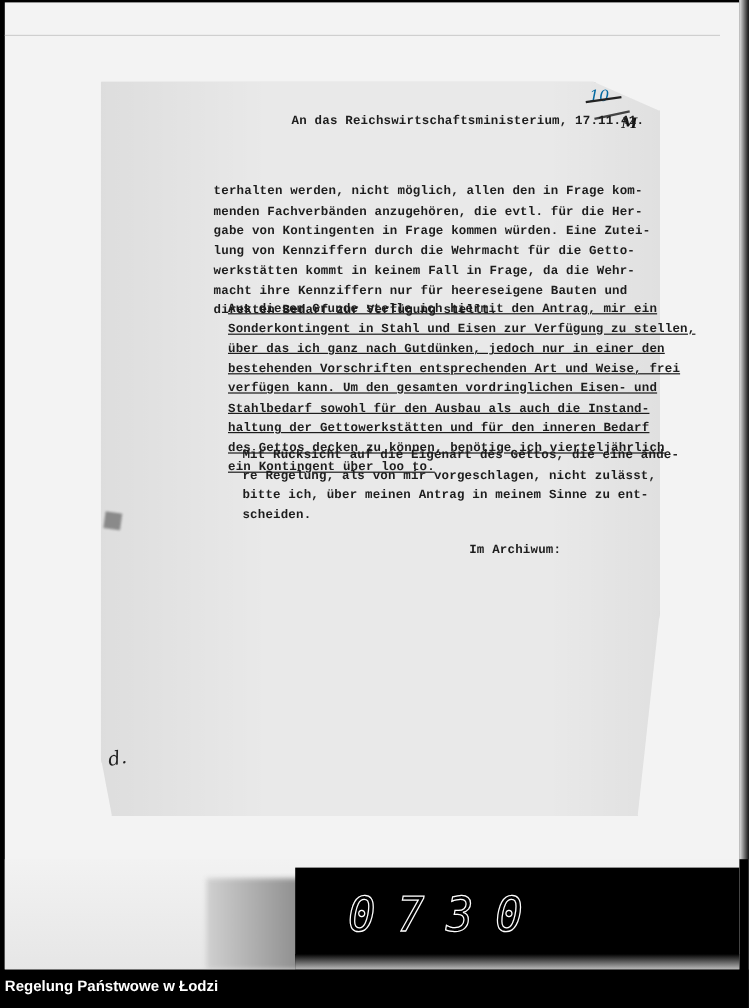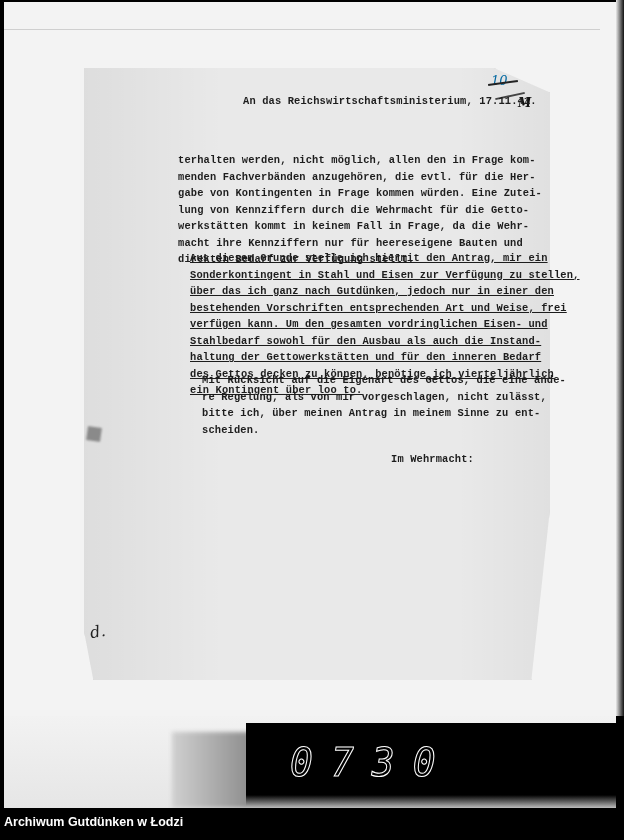--- a/index.html
+++ b/index.html
@@ -65,25 +65,25 @@
 verfügen kann. Um den gesamten vordringlichen Eisen- und
 Stahlbedarf sowohl für den Ausbau als auch die Instand-
 haltung der Gettowerkstätten und für den inneren Bedarf
 des Gettos decken zu können, benötige ich vierteljährlich
 ein Kontingent über loo to.</div>
 <div class="text para3">Mit Rücksicht auf die Eigenart des Gettos, die eine ande-
 re Regelung, als von mir vorgeschlagen, nicht zulässt,
 bitte ich, über meinen Antrag in meinem Sinne zu ent-
 scheiden.</div>
 
-<div class="text signature">Im Wehrmacht:</div>
+<div class="text signature">Im Archiwum:</div>
 
 <div class="smudge"></div>
 <div class="hw-bottom">d.</div>
 
 <div class="bottom-band"></div>
 <div class="grey-block"></div>
 <div class="counter-strip"></div>
 <div class="counter-shade"></div>
 <div class="counter">0730</div>
 
 <div class="footer"></div>
-<div class="footer-label">Archiwum Gutdünken w Łodzi</div>
+<div class="footer-label">Regelung Państwowe w Łodzi</div>
 
 </body></html>

